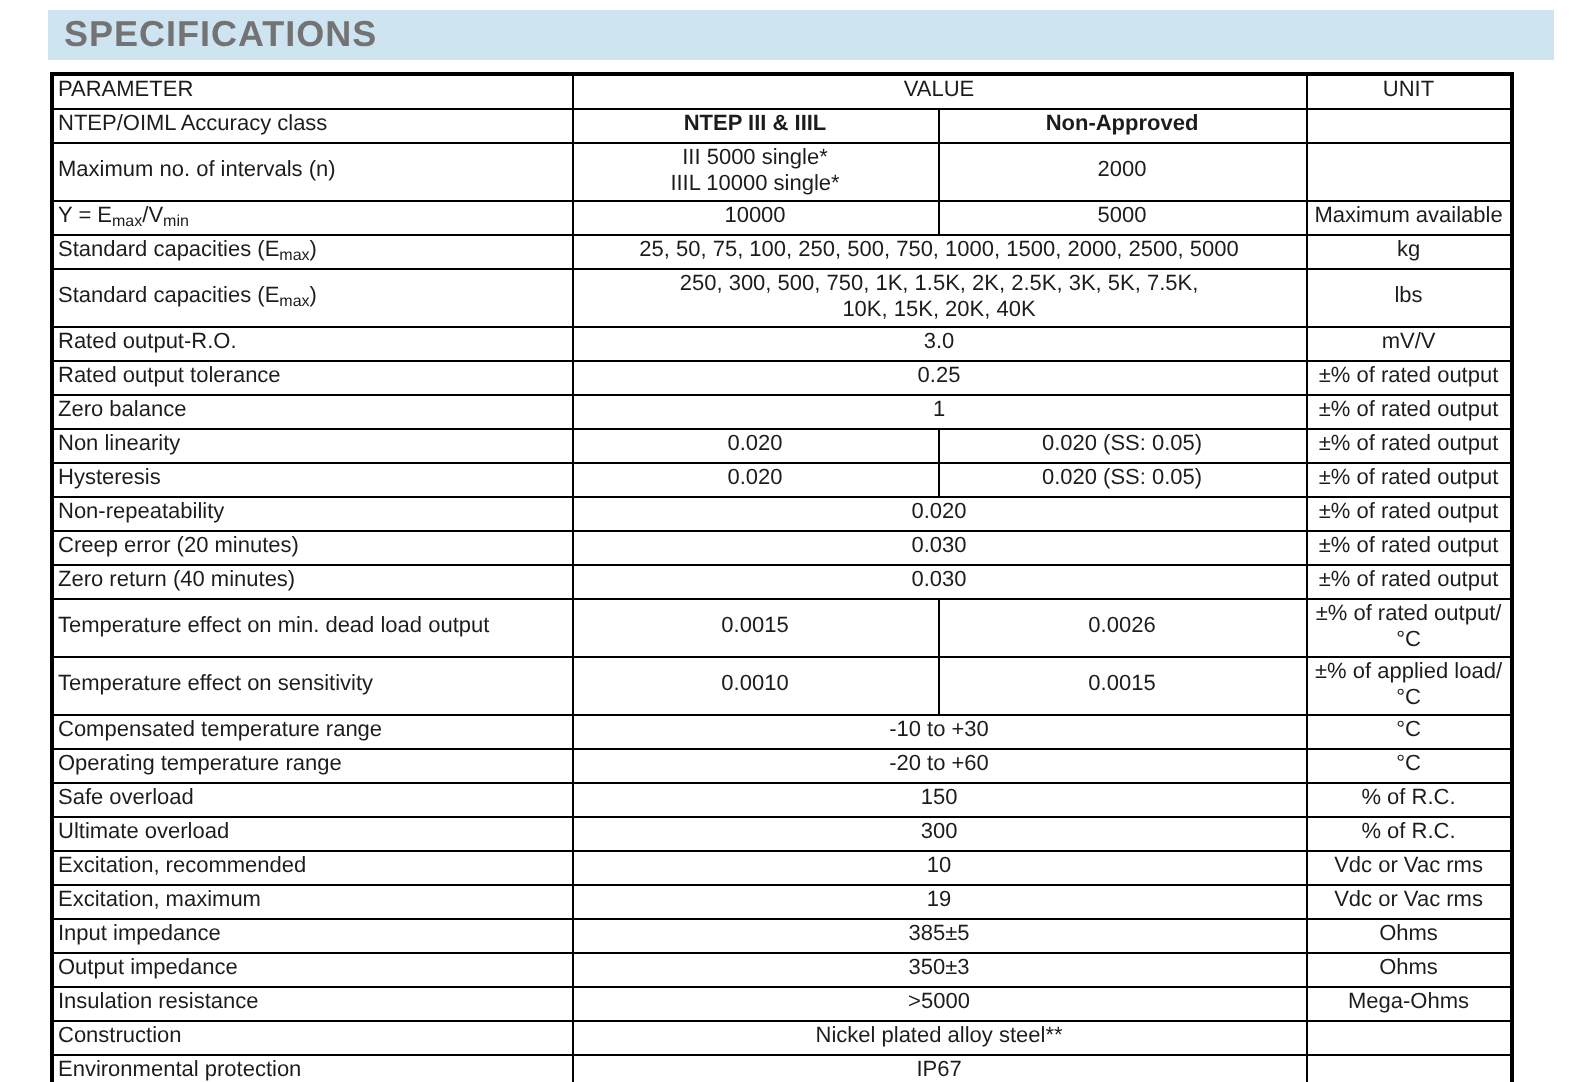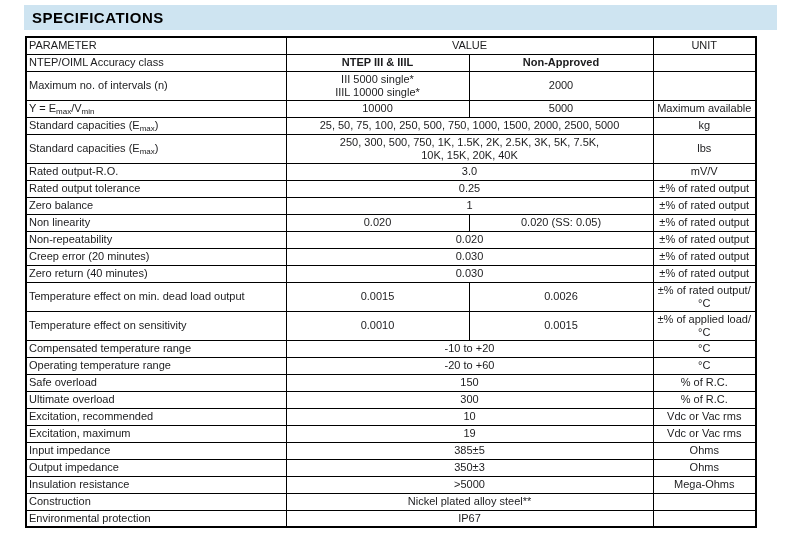--- a/index.html
+++ b/index.html
@@ -20,24 +20,24 @@
     left: 24px;
     top: 5px;
     width: 753px;
     height: 25px;
     background: #cee4f1;
     display: flex;
     align-items: center;
     padding-left: 8px;
   }
   .title-band h1 {
-    font-size: 15px;
+    font-size: 18px;
     font-weight: bold;
     letter-spacing: 0.5px;
-    color: #000000;
+    color: #737373;
   }
   table.spec {
     position: absolute;
     left: 25px;
     top: 36px;
     width: 730px;
     border-collapse: collapse;
     table-layout: fixed;
     font-size: 11px;
     line-height: 13px;
@@ -146,20 +146,26 @@
           <td class="val" colspan="2">1</td>
           <td class="unit">±% of rated output</td>
         </tr>
         <tr>
           <td class="param">Non linearity</td>
           <td class="val">0.020</td>
           <td class="val">0.020 (SS: 0.05)</td>
           <td class="unit">±% of rated output</td>
         </tr>
         <tr>
+          <td class="param">Hysteresis</td>
+          <td class="val">0.020</td>
+          <td class="val">0.020 (SS: 0.05)</td>
+          <td class="unit">±% of rated output</td>
+        </tr>
+        <tr>
           <td class="param">Non-repeatability</td>
           <td class="val" colspan="2">0.020</td>
           <td class="unit">±% of rated output</td>
         </tr>
         <tr>
           <td class="param">Creep error (20 minutes)</td>
           <td class="val" colspan="2">0.030</td>
           <td class="unit">±% of rated output</td>
         </tr>
         <tr>
@@ -174,21 +180,21 @@
           <td class="unit">±% of rated output/°C</td>
         </tr>
         <tr>
           <td class="param">Temperature effect on sensitivity</td>
           <td class="val">0.0010</td>
           <td class="val">0.0015</td>
           <td class="unit">±% of applied load/°C</td>
         </tr>
         <tr>
           <td class="param">Compensated temperature range</td>
-          <td class="val" colspan="2">-10 to +20</td>
+          <td class="val" colspan="2">-10 to +30</td>
           <td class="unit">°C</td>
         </tr>
         <tr>
           <td class="param">Operating temperature range</td>
           <td class="val" colspan="2">-20 to +60</td>
           <td class="unit">°C</td>
         </tr>
         <tr>
           <td class="param">Safe overload</td>
           <td class="val" colspan="2">150</td>

